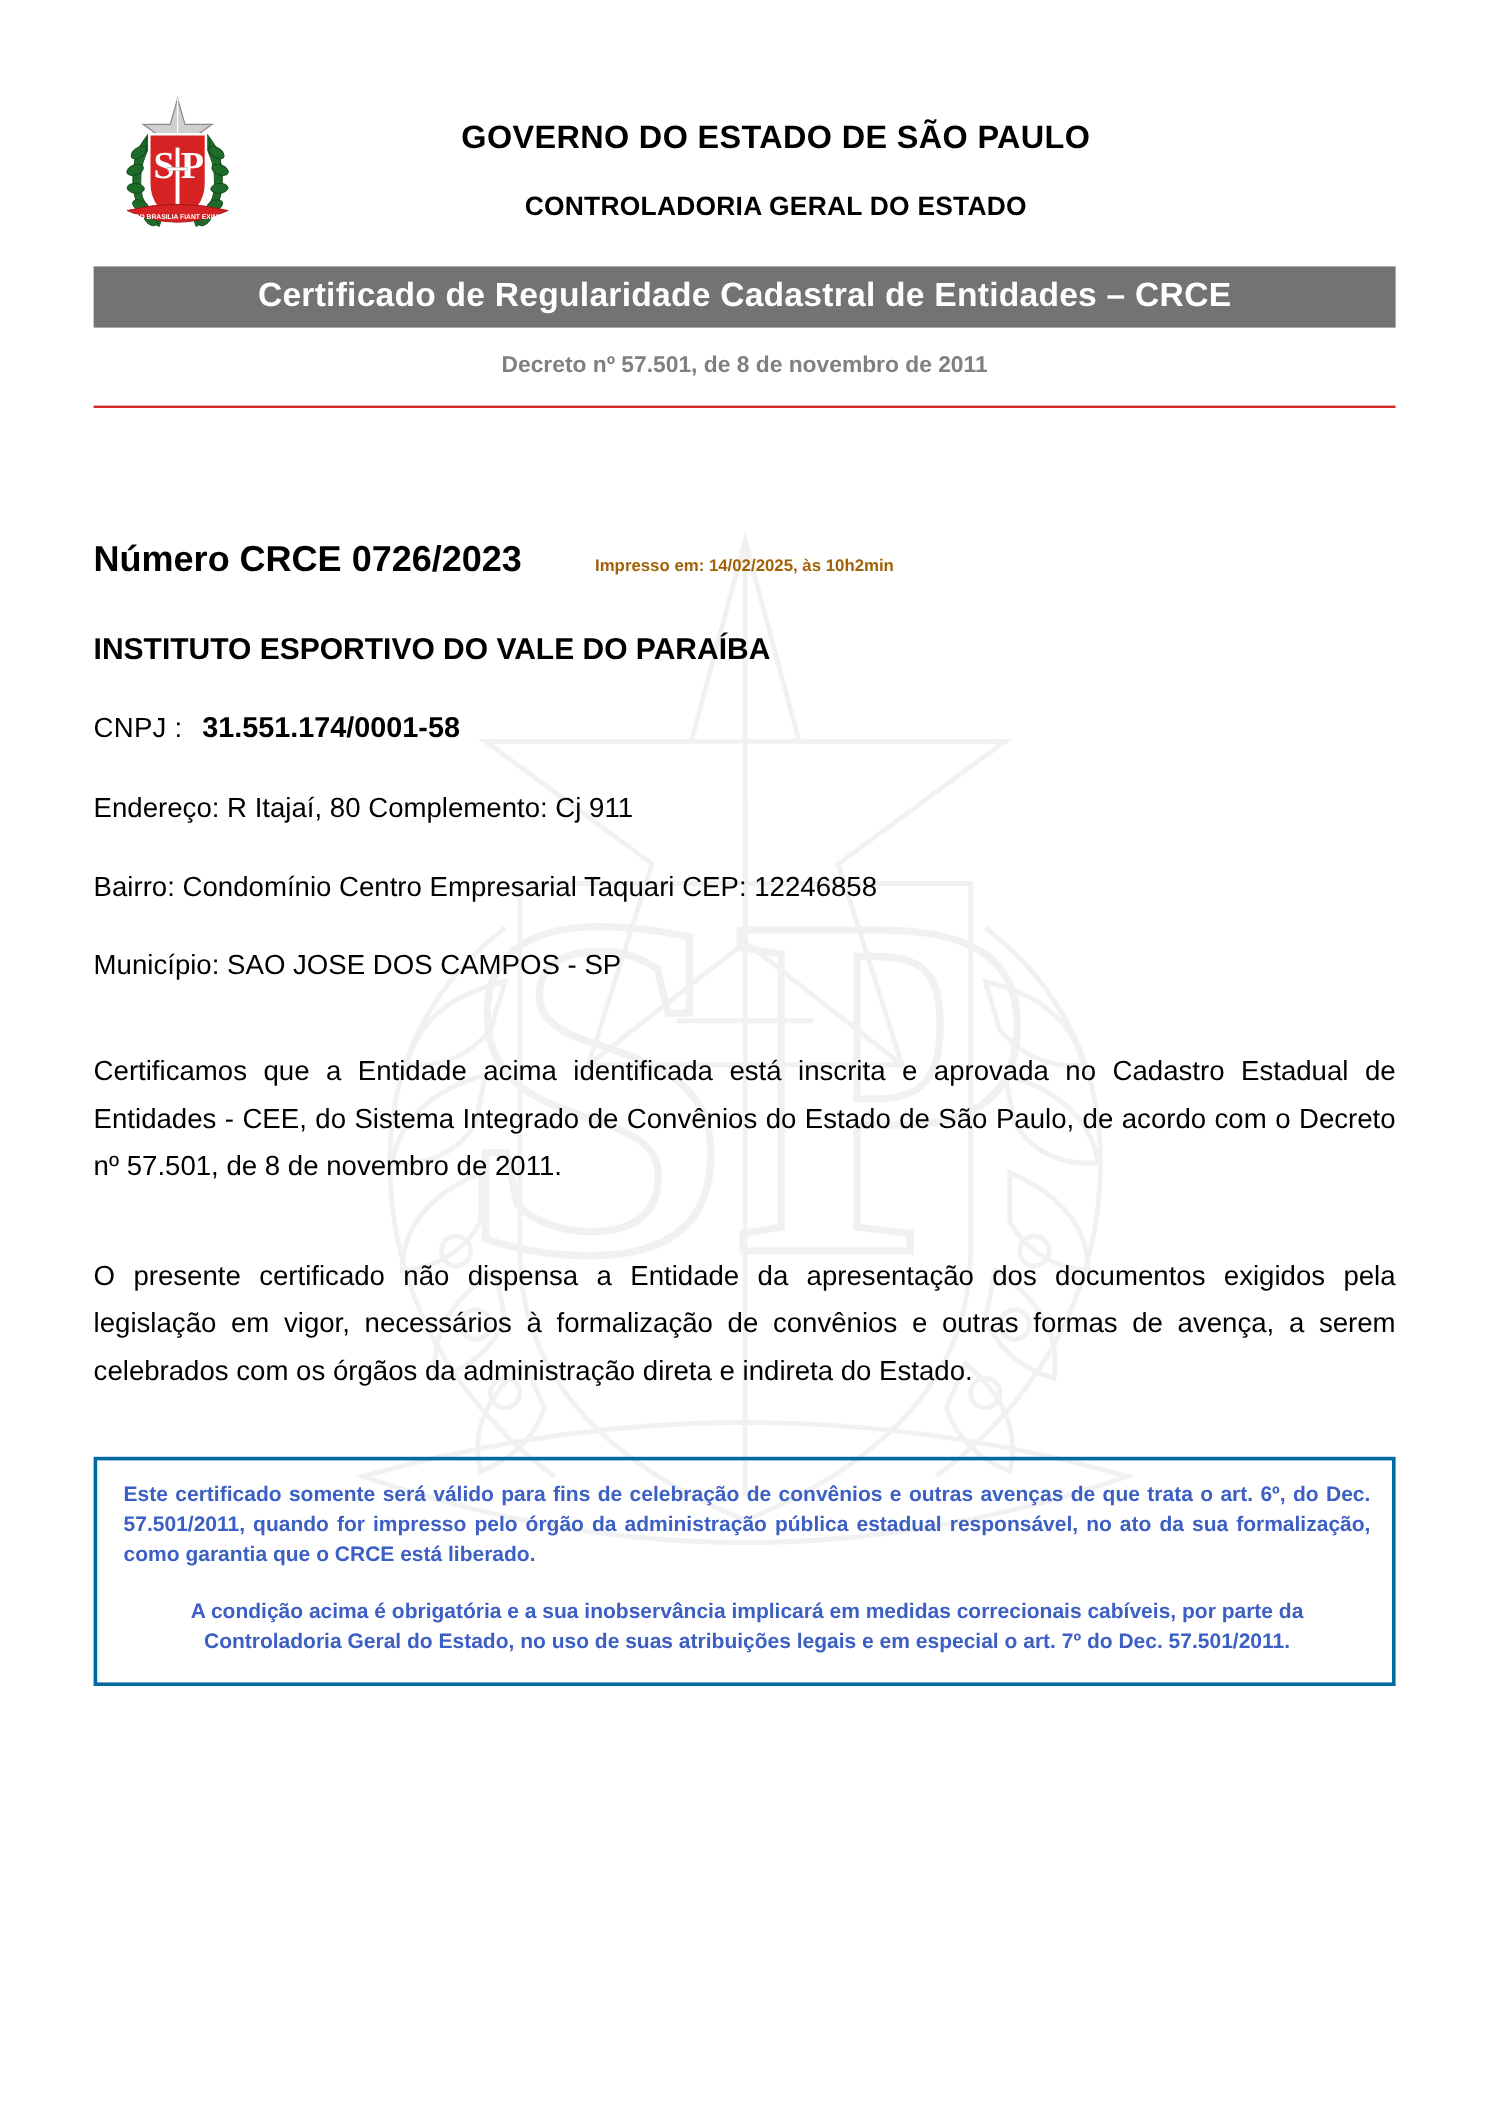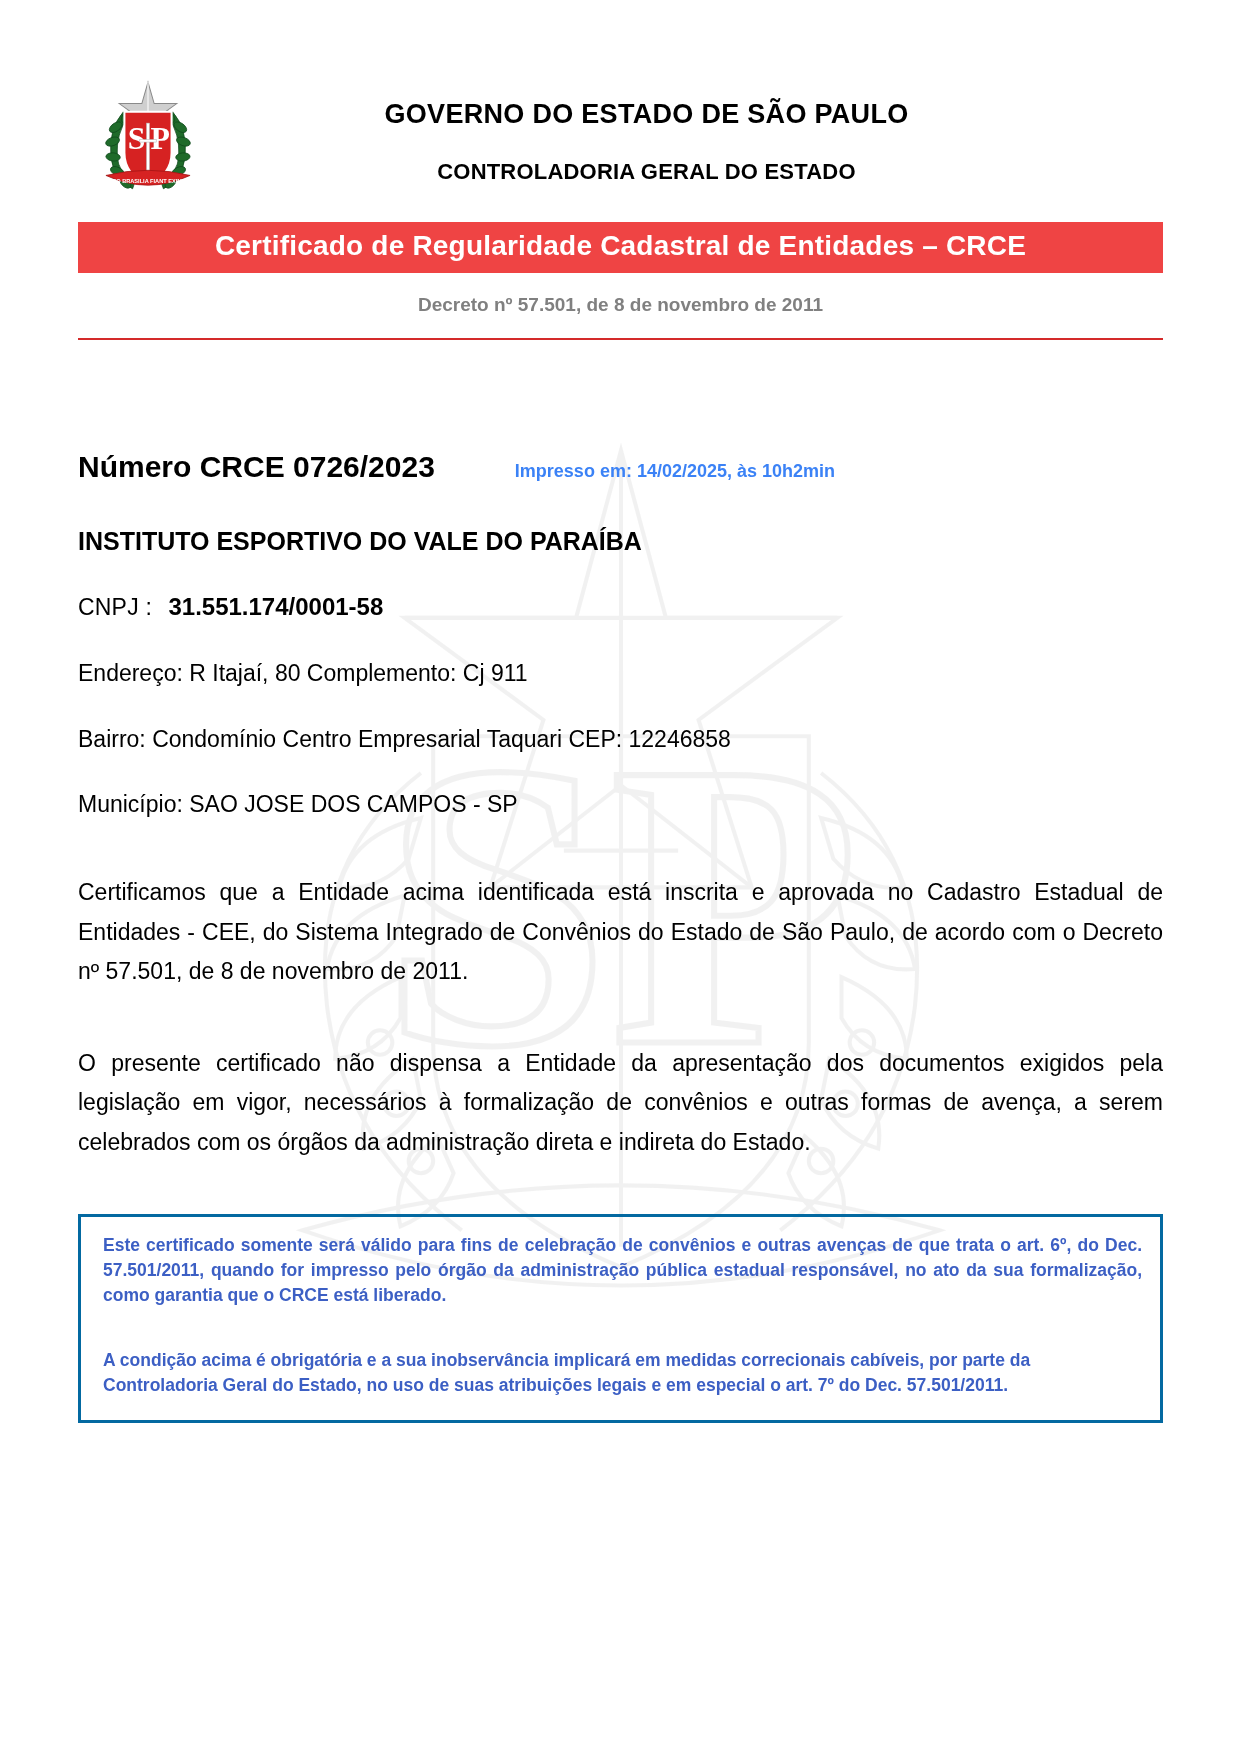--- a/index.html
+++ b/index.html
@@ -76,21 +76,21 @@
     text-align: center;
   }
 
   
   .banner-wrap {
     position: relative;
     z-index: 2;
     margin: 24px 78px 0 78px;
   }
   .banner {
-    background: #ef4444;
+    background: #737373;
     color: #ffffff;
     font-size: 28px;
     font-weight: bold;
     text-align: center;
     padding: 9px 0 11px 0;
     letter-spacing: 0.2px;
     line-height: 1.1;
   }
   .decreto {
     text-align: center;
@@ -117,24 +117,24 @@
     display: flex;
     align-items: baseline;
     margin-top: 110px;
   }
   .crce-number {
     font-size: 30px;
     font-weight: bold;
     white-space: nowrap;
   }
   .impresso {
-    margin-left: 80px;
-    font-size: 18px;
-    font-weight: bold;
-    color: #3b82f6;
+    margin-left: 61px;
+    font-size: 14px;
+    font-weight: bold;
+    color: #a16207;
     white-space: nowrap;
   }
   .entity-name {
     font-size: 25px;
     font-weight: bold;
     margin-top: 43px;
     line-height: 1.15;
   }
   .field-line {
     font-size: 23px;
@@ -167,22 +167,22 @@
   }
   .notice-p {
     color: #3c5fc4;
     font-weight: bold;
     font-size: 17.5px;
     line-height: 1.42;
     text-align: justify;
     margin: 0;
   }
   .notice-p.second {
-    margin-top: 40px;
-    text-align: left;
+    margin-top: 22px;
+    text-align: center;
   }
 </style>
 </head>
 <body>
 
 <div class="page">
 
   <div class="watermark">
     <svg viewBox="0 0 420 480" xmlns="http://www.w3.org/2000/svg">
       <g fill="none" stroke="#6b6b6b" stroke-width="2">

